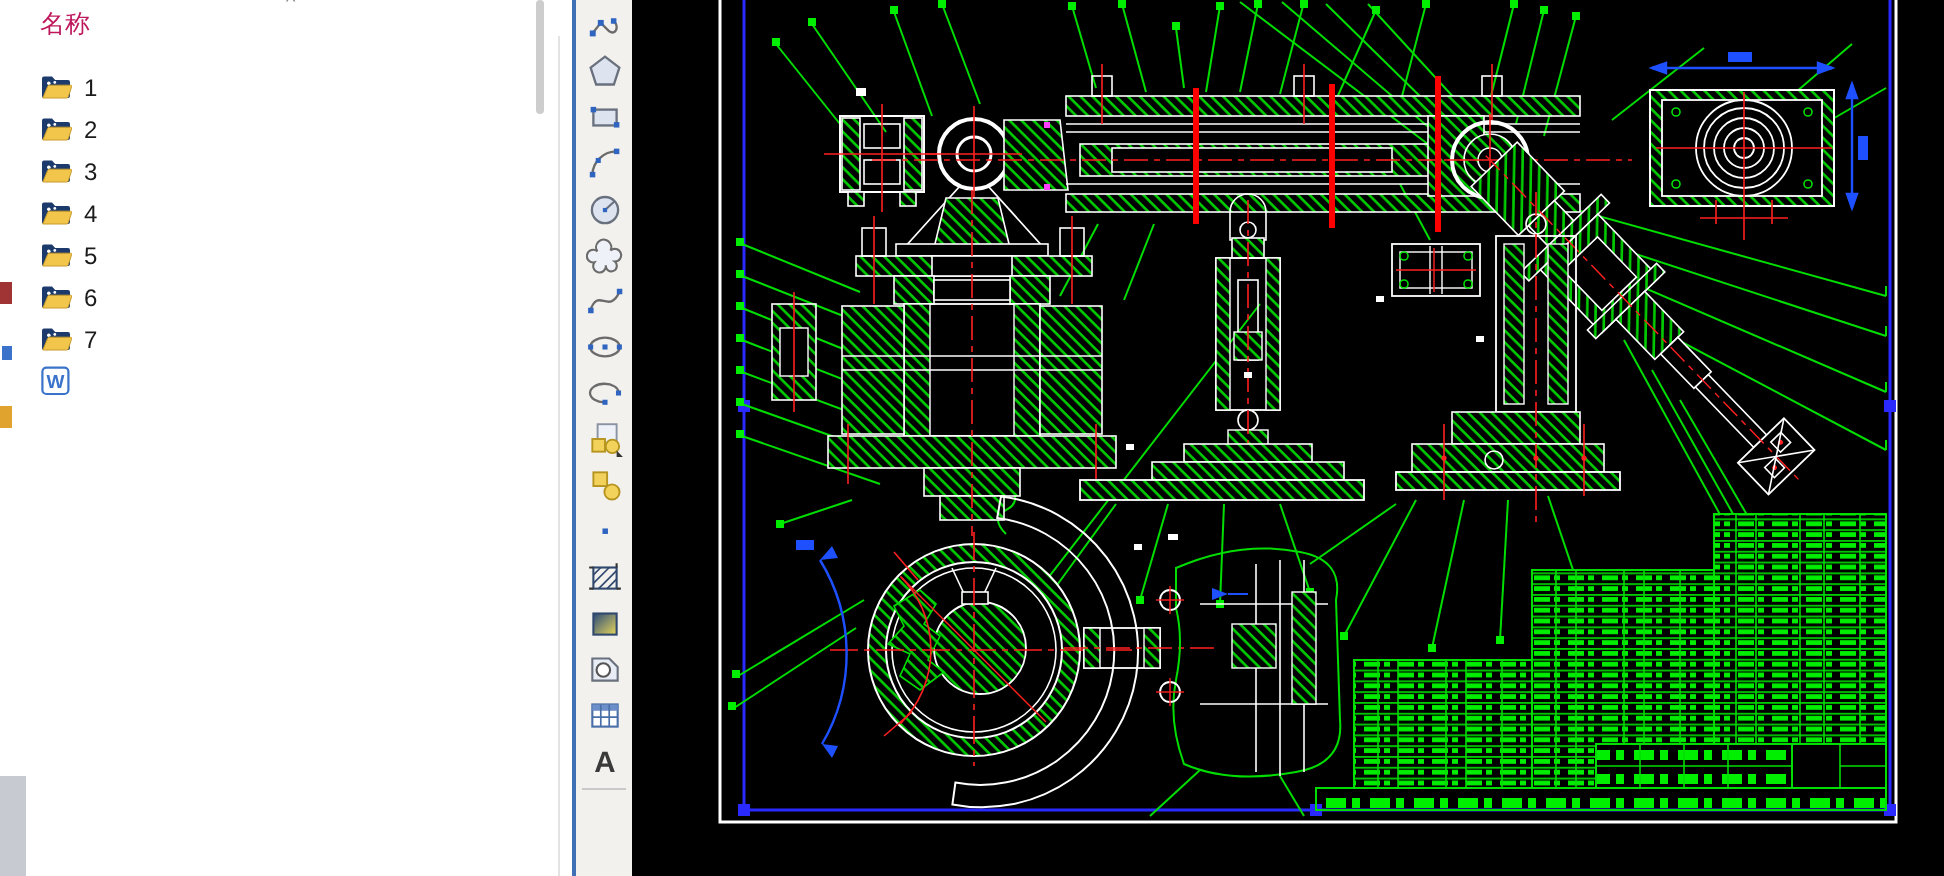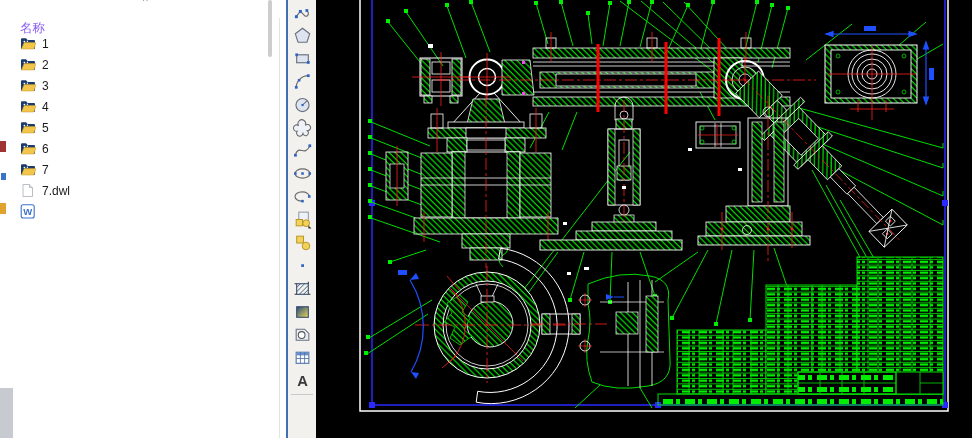--- a/index.html
+++ b/index.html
@@ -4,21 +4,21 @@
 <style>
   html,body{margin:0;padding:0;background:#000;}
   .app{position:relative;width:972px;height:438px;overflow:hidden;background:#fff;
        font-family:"Liberation Sans","DejaVu Sans",sans-serif;}
   
   .edge-strip{position:absolute;left:0;top:0;width:13px;height:438px;background:#fff;}
   .frag{position:absolute;}
   .edge-gray{position:absolute;left:0;top:388px;width:13px;height:50px;background:#c7cad0;}
   
   .file-panel{position:absolute;left:13px;top:0;width:273px;height:438px;background:#fff;}
-  .panel-header{position:absolute;left:7px;top:20px;font-size:12.5px;color:#8b5cf6;}
+  .panel-header{position:absolute;left:7px;top:4px;font-size:12.5px;color:#be185d;}
   .sort-caret{position:absolute;left:130px;top:-4px;font-size:10px;color:#888;}
   .file-list{position:absolute;left:0;top:33px;right:14px;list-style:none;margin:0;padding:0;}
   .file-row{height:21px;display:flex;align-items:center;cursor:default;}
   .file-row .ficon{width:16px;height:15px;margin-left:7px;flex:0 0 16px;}
   .file-row .flabel{margin-left:6px;font-size:12px;color:#1b1b1b;white-space:nowrap;}
   .panel-border{position:absolute;left:266px;top:18px;width:1px;height:420px;background:#e3e3e3;}
   .scroll-thumb{position:absolute;left:255px;top:0;width:4px;height:57px;background:#cdcdcd;border-radius:2px;}
   
   .toolbar{position:absolute;left:286px;top:0;width:30px;height:438px;background:#f2f1ed;
            border-left:2px solid #3f6fb5;box-sizing:border-box;}
@@ -109,27 +109,20 @@
         </li>
         <li class="file-row">
           <span class="ficon"><svg viewBox="0 0 16 15" width="16" height="15">
               <path d="M1,3.2 Q1,2.2 2,2.2 L6,2.2 L7.6,4 L14,4 Q15,4 15,5 L15,12 Q15,13 14,13 L2,13 Q1,13 1,12 Z" fill="#1c3a6b"></path>
               <circle cx="4.4" cy="5.6" r="0.9" fill="#fff"></circle>
               <circle cx="7.4" cy="5.2" r="0.7" fill="#fff"></circle>
               <circle cx="5.8" cy="7.6" r="0.7" fill="#fff"></circle>
               <path d="M1.4,13 L3.8,7.2 Q4,6.6 4.7,6.6 L15.2,6.6 Q16,6.6 15.8,7.4 L14.2,12.3 Q14,13 13.3,13 Z" fill="#f2c64a" stroke="#c79a2c" stroke-width="0.5"></path>
             </svg></span>
           <span class="flabel">7</span>
-        </li>
-        <li class="file-row">
-          <span class="ficon"><svg viewBox="0 0 16 15" width="16" height="15">
-              <path d="M3,1.5 L9.5,1.5 L12.5,4.5 L12.5,13.5 L3,13.5 Z" fill="#fff" stroke="#a8afb6" stroke-width="0.8"></path>
-              <path d="M9.5,1.5 L9.5,4.5 L12.5,4.5" fill="#e9ebee" stroke="#a8afb6" stroke-width="0.8"></path>
-            </svg></span>
-          <span class="flabel">7.dwl</span>
         </li>
         <li class="file-row">
           <span class="ficon"><svg viewBox="0 0 16 15" width="16" height="15">
               <rect x="1.2" y="0.8" width="13" height="13.2" rx="2" fill="#fff" stroke="#3a73c9" stroke-width="1.1"></rect>
               <text x="7.7" y="11" font-size="9.5" font-weight="bold" text-anchor="middle" fill="#3a73c9" font-family="Liberation Sans,sans-serif">W</text>
             </svg></span>
         </li>
       </ul>
     <div class="panel-border"></div>
     <div class="scroll-thumb"></div>

